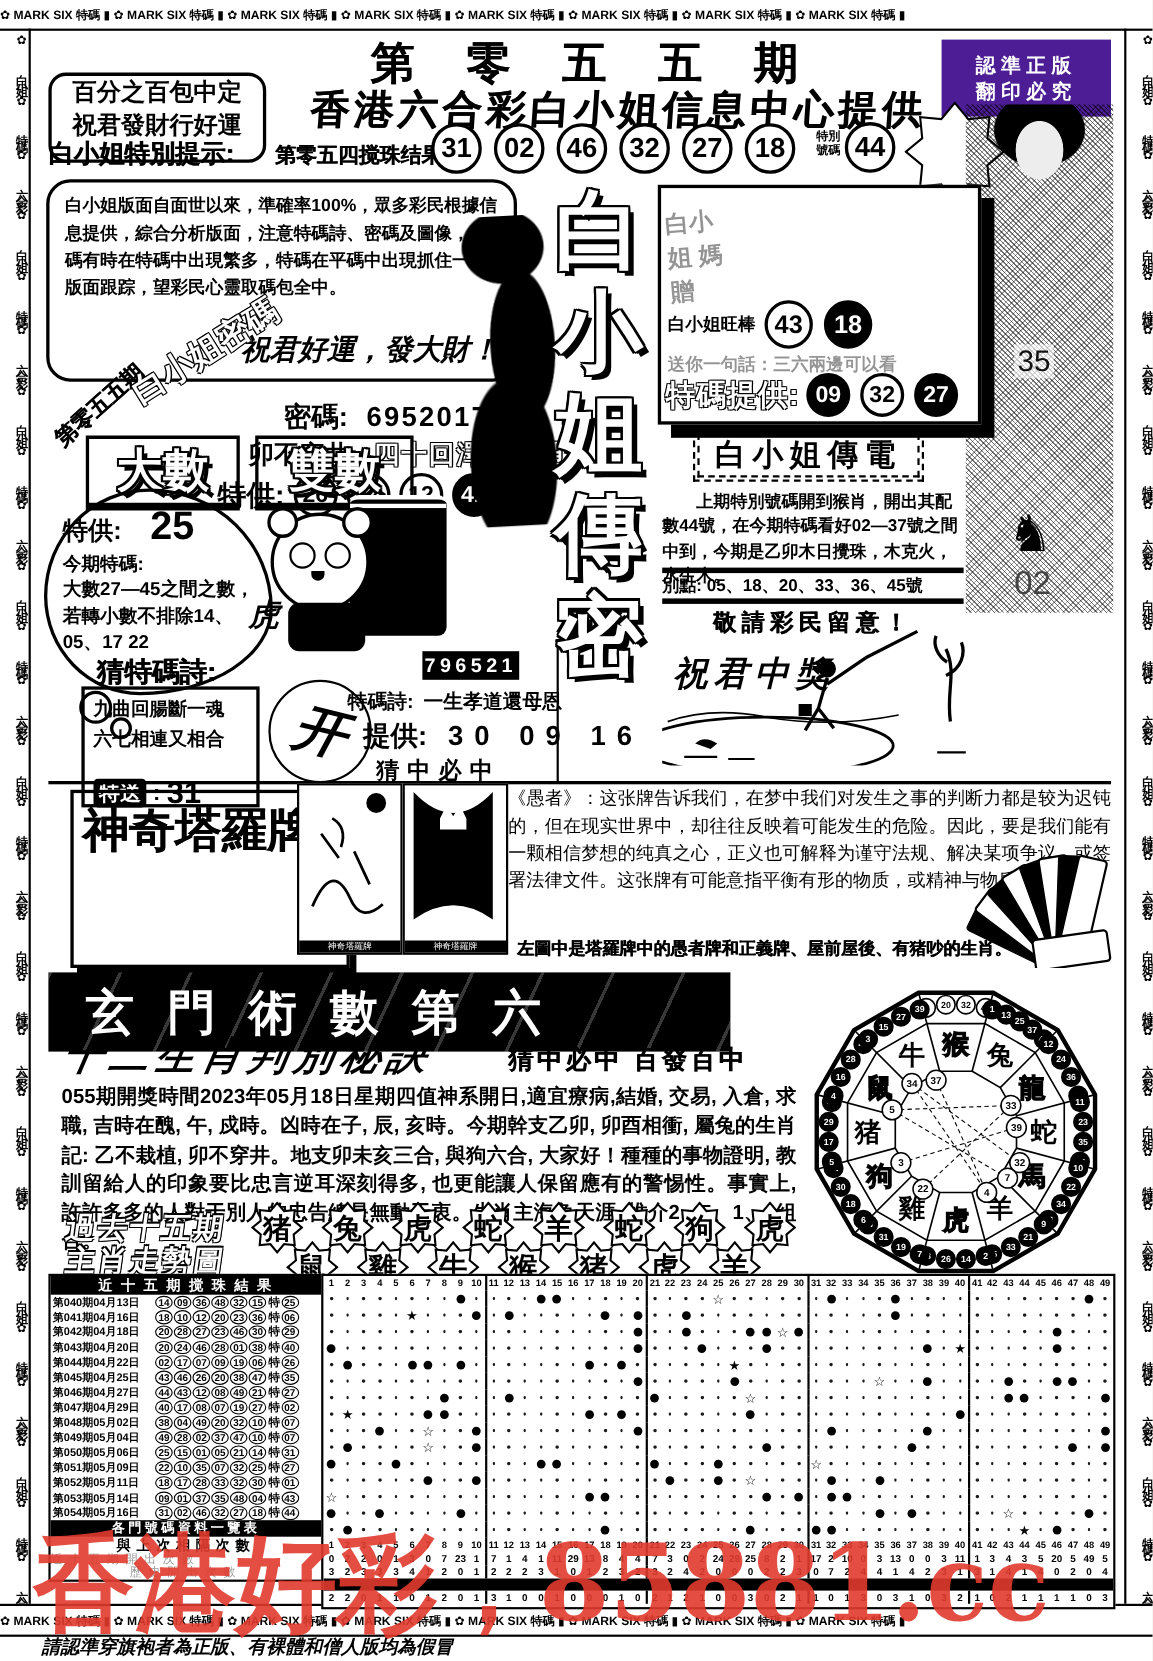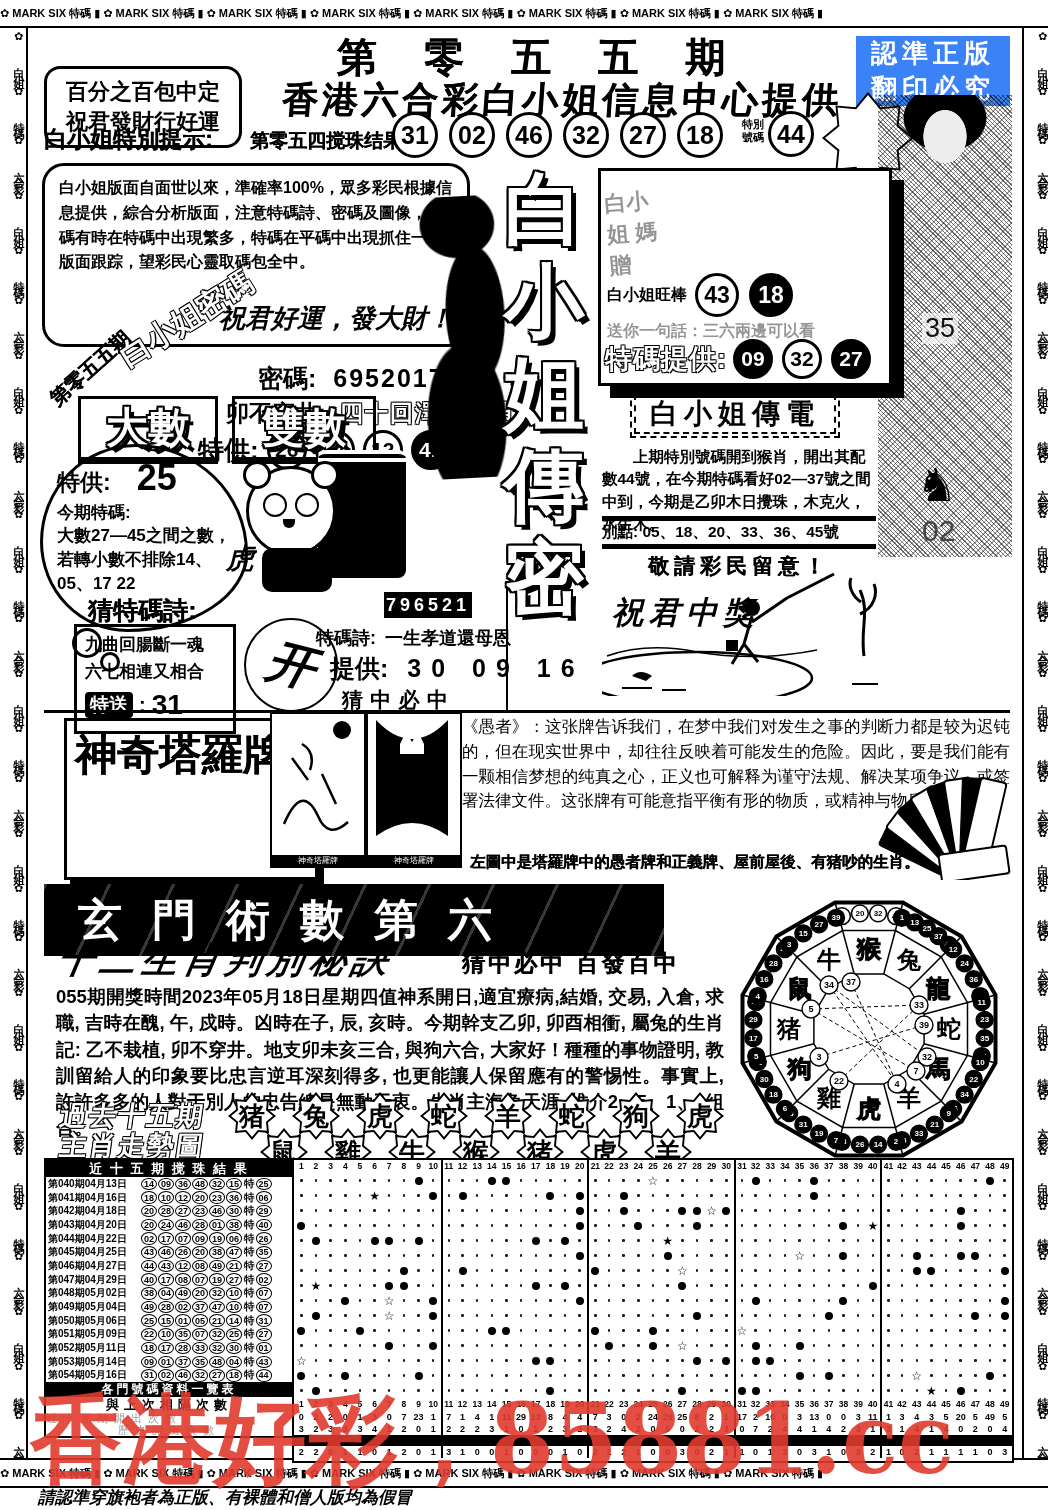--- a/index.html
+++ b/index.html
@@ -72,27 +72,27 @@
 </head>
 <body>
 
 <div id="page">
 
   <div class="bstrip" style="left:0;top:0;width:1048px;height:26px;border-bottom:2px solid #000;">✿ MARK SIX 特碼 ▮  ✿ MARK SIX 特碼 ▮  ✿ MARK SIX 特碼 ▮  ✿ MARK SIX 特碼 ▮  ✿ MARK SIX 特碼 ▮  ✿ MARK SIX 特碼 ▮  ✿ MARK SIX 特碼 ▮  ✿ MARK SIX 特碼 ▮  </div>
   <div class="bstrip" style="left:0;top:1458px;width:1048px;height:26px;border-top:2px solid #000;border-bottom:2px solid #000;">✿ MARK SIX 特碼 ▮  ✿ MARK SIX 特碼 ▮  ✿ MARK SIX 特碼 ▮  ✿ MARK SIX 特碼 ▮  ✿ MARK SIX 特碼 ▮  ✿ MARK SIX 特碼 ▮  ✿ MARK SIX 特碼 ▮  ✿ MARK SIX 特碼 ▮  </div>
   <div class="bside" style="left:0;top:26px;width:26px;height:1432px;border-right:2px solid #000;">✿ 白小姐 ✿ 特碼 ✿ 六合彩 ✿ 白小姐 ✿ 特碼 ✿ 六合彩 ✿ 白小姐 ✿ 特碼 ✿ 六合彩 ✿ 白小姐 ✿ 特碼 ✿ 六合彩 ✿ 白小姐 ✿ 特碼 ✿ 六合彩 ✿ 白小姐 ✿ 特碼 ✿ 六合彩 ✿ 白小姐 ✿ 特碼 ✿ 六合彩 ✿ 白小姐 ✿ 特碼 ✿ 六合彩 ✿ 白小姐 ✿ 特碼 ✿ 六合彩 </div>
   <div class="bside" style="left:1022px;top:26px;width:26px;height:1432px;border-left:2px solid #000;">✿ 白小姐 ✿ 特碼 ✿ 六合彩 ✿ 白小姐 ✿ 特碼 ✿ 六合彩 ✿ 白小姐 ✿ 特碼 ✿ 六合彩 ✿ 白小姐 ✿ 特碼 ✿ 六合彩 ✿ 白小姐 ✿ 特碼 ✿ 六合彩 ✿ 白小姐 ✿ 特碼 ✿ 六合彩 ✿ 白小姐 ✿ 特碼 ✿ 六合彩 ✿ 白小姐 ✿ 特碼 ✿ 六合彩 ✿ 白小姐 ✿ 特碼 ✿ 六合彩 </div>
 
-  <div class="abs" style="left:44px;top:66px;width:192px;height:76px;border:3px solid #000;border-radius:16px;display:flex;flex-direction:column;align-items:center;justify-content:center;font-size:22px;font-weight:bold;">
+  <div class="abs" style="left:44px;top:66px;width:192px;height:76px;border:3px solid #000;border-radius:16px;display:flex;flex-direction:column;align-items:center;justify-content:flex-start;font-size:22px;font-weight:bold;">
     <span>百分之百包中定</span>
     <span>祝君發財行好運</span>
   </div>
   <div class="abs heavy" style="left:250px;top:30px;width:580px;text-align:center;font-size:40px;letter-spacing:18px;">第 零 五 五 期</div>
   <div class="abs heavy" style="left:232px;top:76px;width:660px;text-align:center;font-size:36px;letter-spacing:4px;transform:skewX(-4deg);">香港六合彩白小姐信息中心提供</div>
-  <div class="abs" style="left:856px;top:36px;width:154px;height:70px;background:#3b82f6;color:#fff;display:flex;flex-direction:column;align-items:center;justify-content:center;font-size:26px;font-weight:bold;letter-spacing:5px;">
+  <div class="abs" style="left:856px;top:36px;width:154px;height:70px;background:#4c1d95;color:#fff;display:flex;flex-direction:column;align-items:center;justify-content:center;font-size:18px;font-weight:bold;letter-spacing:5px;">
     <span>認準正版</span>
     <span>翻印必究</span>
   </div>
 
   <div class="abs heavy" style="left:44px;top:124px;font-size:23px;">白小姐特別提示:</div>
   <div class="abs heavy" style="left:250px;top:128px;font-size:19px;">第零五四搅珠结果</div>
   <div class="abs" style="left:392px;top:112px;display:flex;gap:11px;" id="hdr-balls">
       <span class="ball b46">31</span>
       <span class="ball b46">02</span>
       <span class="ball b46">46</span>
@@ -217,21 +217,21 @@
     <div style="position:absolute;right:14px;top:24px;width:20px;height:20px;border:2.5px solid #000;border-radius:50%;"></div>
     <div style="position:absolute;left:34px;top:50px;width:12px;height:9px;background:#000;border-radius:0 0 8px 8px;"></div>
   </div>
   <div class="abs" style="left:262px;top:548px;width:70px;height:44px;background:#000;border-radius:10px;"></div>
   <div class="abs serifit" style="left:226px;top:540px;font-size:28px;">虎</div>
 
   <div class="abs heavy" style="left:88px;top:594px;font-size:25px;">猜特碼詩:</div>
   <div class="abs" style="left:74px;top:624px;width:162px;height:110px;border:3px solid #000;padding:6px 8px;box-sizing:border-box;">
     <div class="serifit" style="font-size:17px;font-style:normal;">九曲回腸斷一魂</div>
     <div class="serifit" style="font-size:17px;font-style:normal;margin-top:4px;">六七相連又相合</div>
-    <div style="margin-top:6px;display:flex;align-items:center;gap:6px;">
+    <div style="margin-top:22px;display:flex;align-items:center;gap:6px;">
       <span class="stamp" style="font-size:19px;">特送</span>
       <span style="font-size:20px;font-weight:bold;">:</span>
       <span style="font-size:28px;font-weight:bold;">31</span>
     </div>
   </div>
   <div class="abs" style="left:244px;top:618px;width:90px;height:90px;border:2px solid #000;border-radius:50%;display:flex;align-items:center;justify-content:center;">
     <span class="serifit" style="font-size:48px;transform:rotate(14deg);">开</span>
   </div>
   <div class="abs" style="left:384px;top:592px;width:88px;height:26px;background:#000;color:#fff;font-size:18px;font-weight:bold;letter-spacing:4px;display:flex;align-items:center;justify-content:center;">796521</div>
   <div class="abs" style="left:316px;top:626px;font-size:18px;font-weight:bold;">

